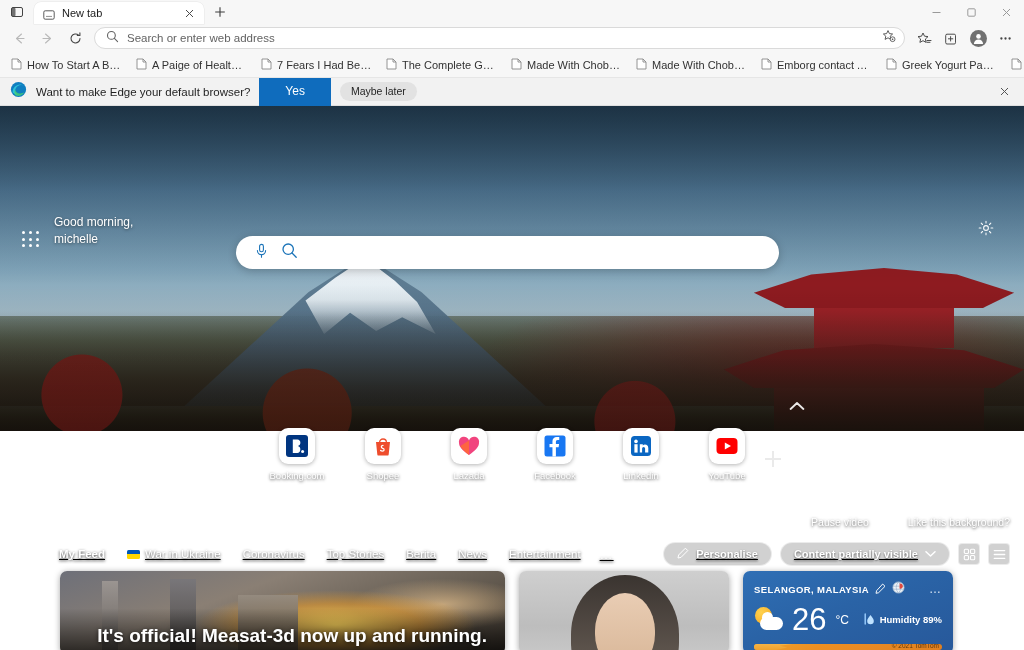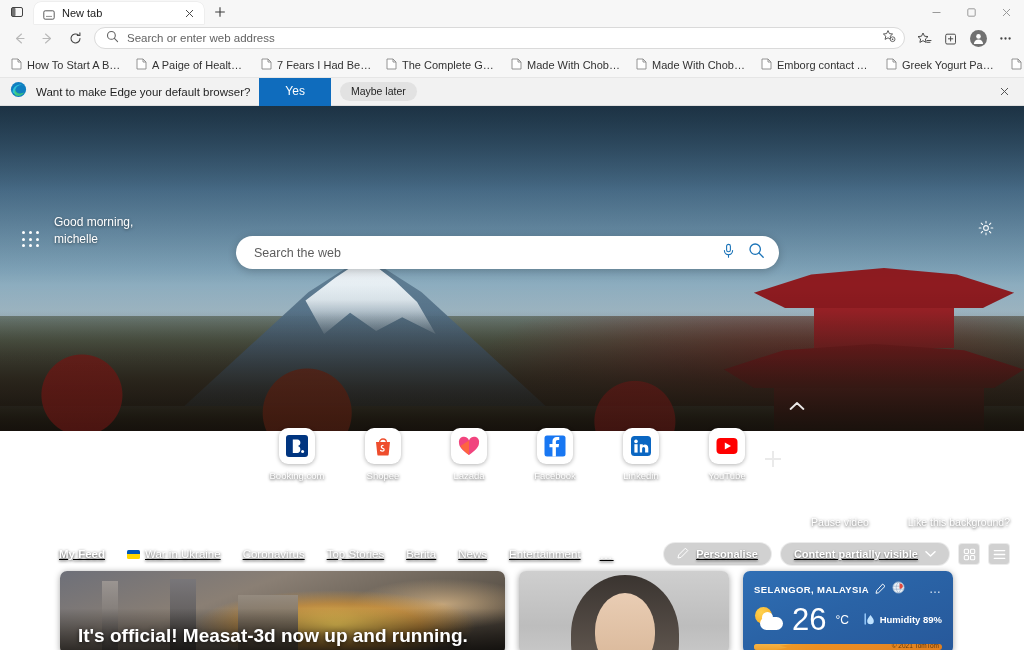--- a/index.html
+++ b/index.html
@@ -223,21 +223,21 @@
   }
   .lead-tower { position:absolute; left: 110px; top: 8px; width: 26px; bottom: 0;
     background: linear-gradient(180deg, rgba(120,118,122,0.9), rgba(70,66,62,0.9)); }
   .lead-tower2 { position:absolute; left: 178px; top: 24px; width: 60px; bottom: 0;
     background: linear-gradient(180deg, rgba(150,140,128,0.92), rgba(86,76,64,0.92)); }
   .lead-rocket { position:absolute; left: 42px; top: 10px; width: 16px; bottom: 0;
     background: linear-gradient(180deg, rgba(158,152,148,0.9), rgba(96,90,86,0.9)); }
   .lead-scrim { position:absolute; inset:0;
     background: linear-gradient(180deg, rgba(0,0,0,0) 45%, rgba(0,0,0,0.45) 78%, rgba(0,0,0,0.72) 100%); }
   .lead-title { position:absolute; left: 18px; right: 18px; bottom: 6px; color: #fff;
-    font-size: 19px; font-weight: bold; line-height: 1.25; text-shadow: 0 1px 4px rgba(0,0,0,0.7); }
+    font-size: 19px; font-weight: bold; line-height: 1.25; text-shadow: 0 1px 4px rgba(0,0,0,0.7); text-align: right; }
 
   .card-mid { width: 210px; background: #f1f1f1; }
   .mid-img { position: absolute; left:0; right:0; top:0; height: 122px;
     background: linear-gradient(180deg,#cfcfcf 0%, #bdbdbd 45%, #d6d6d6 100%); overflow:hidden; }
   .portrait-hair { position:absolute; left: 52px; top: 4px; width: 108px; height: 118px;
     border-radius: 52% 52% 44% 44%; background: linear-gradient(180deg,#3a3430 0%, #5a514a 60%, #6d635b 100%); }
   .portrait-face { position:absolute; left: 76px; top: 22px; width: 60px; height: 76px;
     border-radius: 50% 50% 46% 46%; background: linear-gradient(180deg,#e9cdb4 0%, #d8b697 100%); }
 
   .card-wx { width: 210px; background: linear-gradient(160deg,#2f6fb5 0%, #2a63a6 45%, #27589a 100%);
@@ -505,21 +505,20 @@
 
     <div class="ntp-gear">
       <svg width="16" height="16" viewBox="0 0 16 16">
           <circle cx="8" cy="8" r="2.4" fill="none" stroke="#fff" stroke-width="1.1"></circle>
           <path d="M8 1.2 v1.8 M8 13 v1.8 M1.2 8 h1.8 M13 8 h1.8 M3.2 3.2 l1.3 1.3 M11.5 11.5 l1.3 1.3 M12.8 3.2 l-1.3 1.3 M4.5 11.5 l-1.3 1.3" stroke="#fff" stroke-width="1.1" stroke-linecap="round"></path>
         </svg>
     </div>
 
     <div class="searchwrap">
       <div class="searchbox">
-        <span class="search-ph" title="Search the web">Search the web</span>
         <span>
           <svg width="15" height="16" viewBox="0 0 15 16">
               <rect x="5.6" y="1.4" width="3.8" height="7.4" rx="1.9" fill="none" stroke="#1a73b8" stroke-width="1.1"></rect>
               <path d="M3.4 7.6 a4.1 4.1 0 0 0 8.2 0" fill="none" stroke="#1a73b8" stroke-width="1.1" stroke-linecap="round"></path>
               <path d="M7.5 11.7 V14.2" stroke="#1a73b8" stroke-width="1.1" stroke-linecap="round"></path>
             </svg>
         </span>
         <span>
           <svg width="17" height="17" viewBox="0 0 17 17">
               <circle cx="7.2" cy="7.2" r="5.2" fill="none" stroke="#1a73b8" stroke-width="1.3"></circle>

